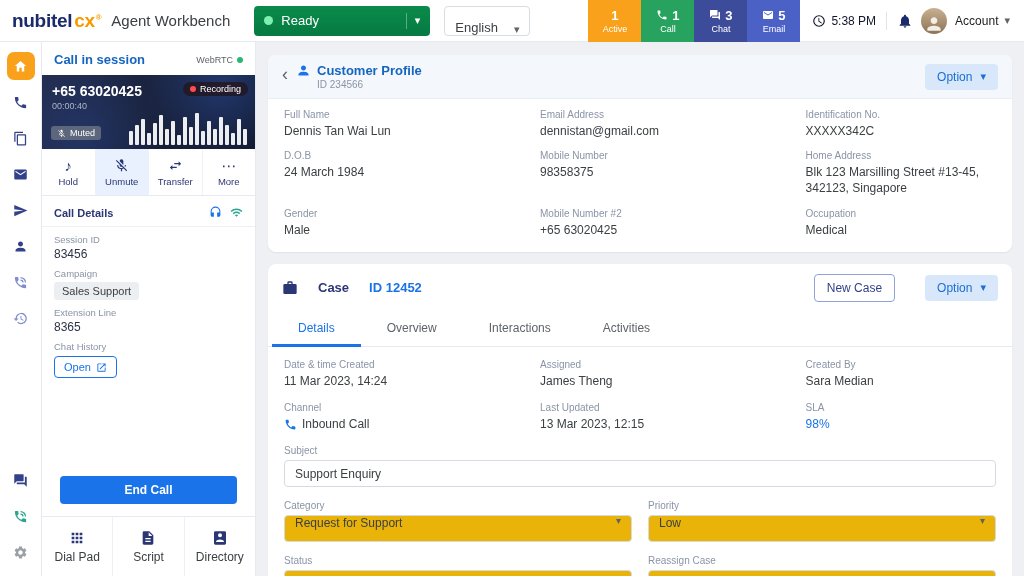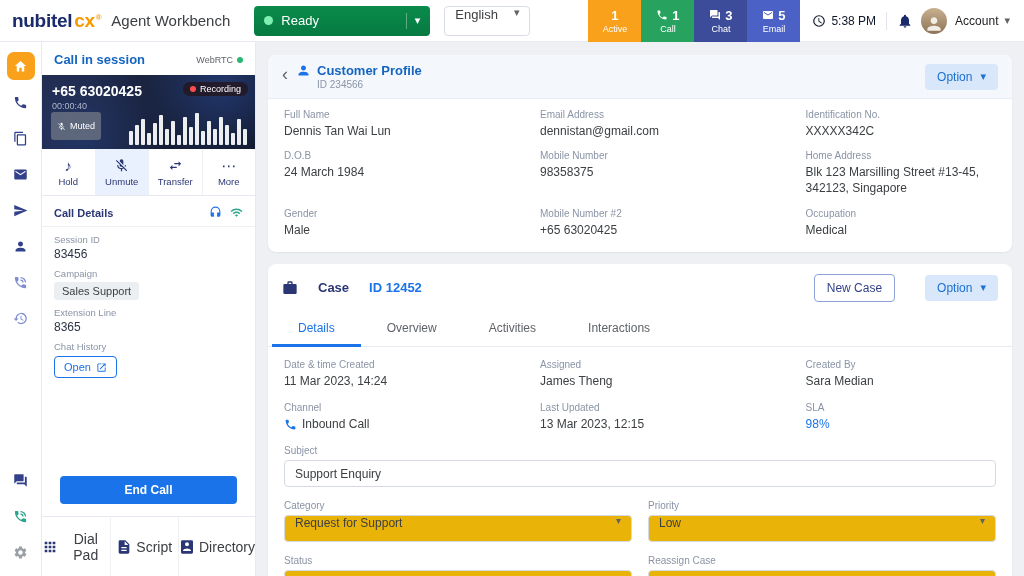--- a/index.html
+++ b/index.html
@@ -14,21 +14,21 @@
   .lg1{color:#1b2a6b;}
   .lg2{color:#f59b00;margin-left:2px;text-transform:lowercase;}
   .lgm{color:#f59b00;font-size:8px;margin-left:1px;transform:translateY(-7px);}
   .app-title{margin-left:10px;font-size:15px;color:#3c4043;}
   .ready-btn{margin-left:24px;width:176px;height:30px;border-radius:4px;background:linear-gradient(#0a8a4b,#067a41);color:#fff;display:flex;align-items:center;padding:0 10px;font-size:13px;}
   .ready-btn .dot{width:9px;height:9px;border-radius:50%;background:#7ff0b2;margin-right:8px;}
   .rb-label{flex:1;text-align:left;}
   .rb-div{width:1px;height:16px;background:rgba(255,255,255,.35);margin:0 8px;}
   .caret{font-size:11px;line-height:1;}
   .caret.dark{color:#5f6368;}
-  .lang-btn{margin-left:14px;height:30px;border:1px solid #d8dce3;border-radius:4px;display:flex;align-items:flex-start;gap:16px;padding:0 10px;font-size:13px;color:#3c4043;background:#fff;}
+  .lang-btn{margin-left:14px;height:30px;border:1px solid #d8dce3;border-radius:4px;display:flex;align-items:flex-end;gap:16px;padding:0 10px;font-size:13px;color:#3c4043;background:#fff;}
   .spacer{flex:1;}
   .counter{width:53px;height:42px;display:flex;flex-direction:column;align-items:center;justify-content:center;color:#fff;gap:1px;}
   .cnt-top{display:flex;align-items:center;gap:4px;}
   .cnt-top .i{width:12px;height:12px;}
   .cnt{font-size:13px;font-weight:bold;}
   .cnt-label{font-size:9px;}
   .c-active{background:#f9a11b;}
   .c-call{background:#27a35f;}
   .c-chat{background:#3d4c9a;}
   .c-email{background:#4c61c6;}
@@ -61,21 +61,21 @@
   .webrtc{display:flex;align-items:center;gap:4px;font-size:9px;color:#5f6368;}
   .gdot{width:6px;height:6px;border-radius:50%;background:#2bb673;}
   .call-card{position:relative;height:74px;flex:none;padding:8px 10px;background:
     radial-gradient(circle at 85% 15%, rgba(66,122,255,.28), transparent 42%),
     radial-gradient(circle at 20% 85%, rgba(66,122,255,.18), transparent 45%),
     linear-gradient(120deg,#222c4e,#101729);}
   .call-number{color:#fff;font-size:14px;font-weight:bold;}
   .call-timer{color:#aeb6c8;font-size:9px;margin-top:2px;}
   .rec-pill{position:absolute;top:7px;right:7px;display:flex;align-items:center;gap:4px;background:rgba(35,20,28,.78);border-radius:9px;padding:2px 7px;color:#fff;font-size:9px;}
   .rdot{width:6px;height:6px;border-radius:50%;background:#ff4d4f;}
-  .muted-chip{position:absolute;left:9px;bottom:9px;display:flex;align-items:center;gap:4px;background:rgba(110,118,132,.78);border-radius:3px;padding:9px 6px;color:#fff;font-size:9px;}
+  .muted-chip{position:absolute;left:9px;bottom:9px;display:flex;align-items:center;gap:4px;background:rgba(110,118,132,.78);border-radius:3px;padding:2px 6px;color:#fff;font-size:9px;}
   .muted-chip .i{width:9px;height:9px;}
   .eq{position:absolute;right:8px;bottom:4px;display:flex;align-items:flex-end;gap:2px;}
   .eq span{width:4px;background:rgba(255,255,255,.92);display:block;border-radius:1px;}
   .ctl-row{display:flex;border-bottom:1px solid #e6e9ef;flex:none;}
   .ctl{flex:1;height:46px;display:flex;flex-direction:column;align-items:center;justify-content:center;gap:3px;border-right:1px solid #eef0f4;color:#2b3674;font-size:9.5px;}
   .ctl:last-child{border-right:none;}
   .ctl .i{width:15px;height:15px;}
   .ctl .glyph{font-size:15px;line-height:15px;}
   .ctl.active{background:#e8f1fd;}
   .cd-head{display:flex;align-items:center;justify-content:space-between;padding:10px 12px 7px;border-bottom:1px solid #eef0f4;flex:none;}
@@ -86,21 +86,21 @@
   .ic-teal{color:#2aa58f;}
   .dgroup{padding:7px 12px 0;}
   .dlabel{font-size:9.5px;color:#8a94a6;}
   .dvalue{font-size:12px;color:#2b3345;margin-top:2px;}
   .chip{display:inline-block;background:#eceff2;border-radius:3px;padding:3px 8px;font-size:11px;color:#3c4043;margin-top:3px;}
   .open-btn{margin-top:4px;display:inline-flex;align-items:center;gap:5px;border:1px solid #1a73e8;color:#1a73e8;border-radius:4px;padding:4px 9px;font-size:11px;background:#fff;}
   .open-btn .i{width:11px;height:11px;}
   .panel-spacer{flex:1;}
   .end-call{margin:0 18px 12px;height:28px;background:#1a73e8;color:#fff;border-radius:4px;font-size:12px;font-weight:bold;flex:none;}
   .panel-foot{border-top:1px solid #e6e9ef;display:flex;height:60px;flex:none;}
-  .ftab{flex:1;display:flex;flex-direction:row;align-items:center;justify-content:center;gap:4px;border-right:1px solid #eef0f4;font-size:14px;color:#3c4043;}
+  .ftab{flex:1;display:flex;flex-direction:column;align-items:center;justify-content:center;gap:4px;border-right:1px solid #eef0f4;font-size:12px;color:#3c4043;}
   .ftab:last-child{border-right:none;}
   .ftab .i{width:16px;height:16px;color:#2b3674;}
 
   
   .main{flex:1;background:#eef0f3;padding:13px 12px 0;display:flex;flex-direction:column;gap:12px;overflow:hidden;}
   .card{background:#fff;border-radius:8px;box-shadow:0 1px 2px rgba(16,24,40,.06);}
   .p-head{display:flex;align-items:center;padding:8px 14px;background:#f4f8fd;border-bottom:1px solid #e8edf5;border-radius:8px 8px 0 0;}
   .back{font-size:18px;color:#5f6368;line-height:1;margin-right:8px;align-self:flex-start;margin-top:2px;}
   .ph-title-row{display:flex;align-items:center;gap:6px;}
   .ph-title-row .i{width:15px;height:15px;color:#1a73e8;}
@@ -476,22 +476,22 @@
           <button class="newcase-btn">New Case</button>
           <button class="option-btn">
             <span>Option</span>
             <span class="caret">▾</span>
           </button>
         </div>
 
         <div class="tabs">
           <button class="tab active">Details</button>
           <button class="tab">Overview</button>
+          <button class="tab">Interactions</button>
           <button class="tab">Activities</button>
-          <button class="tab">Interactions</button>
         </div>
 
         <div class="c-body">
           <div class="info-grid">
             <div class="field">
                 <div class="flabel">Date &amp; time Created</div>
                 <div class="fvalue">11 Mar 2023, 14:24</div>
               </div>
             <div class="field">
                 <div class="flabel">Assigned</div>

